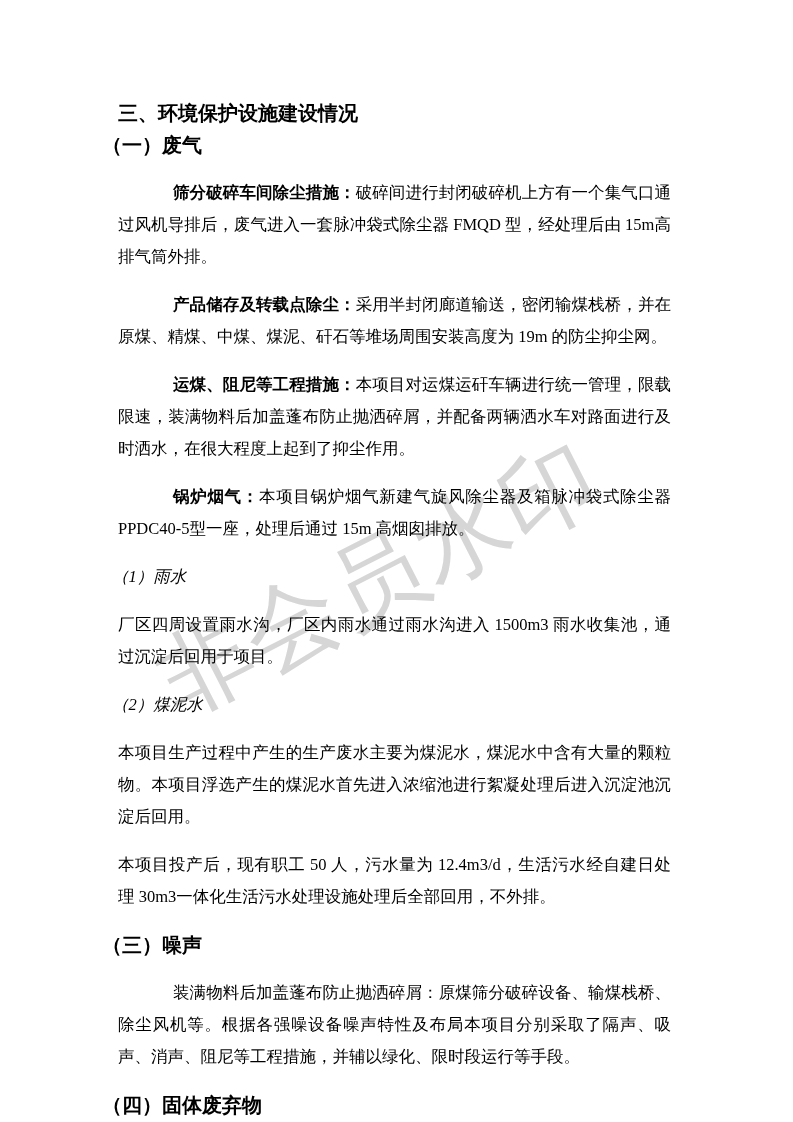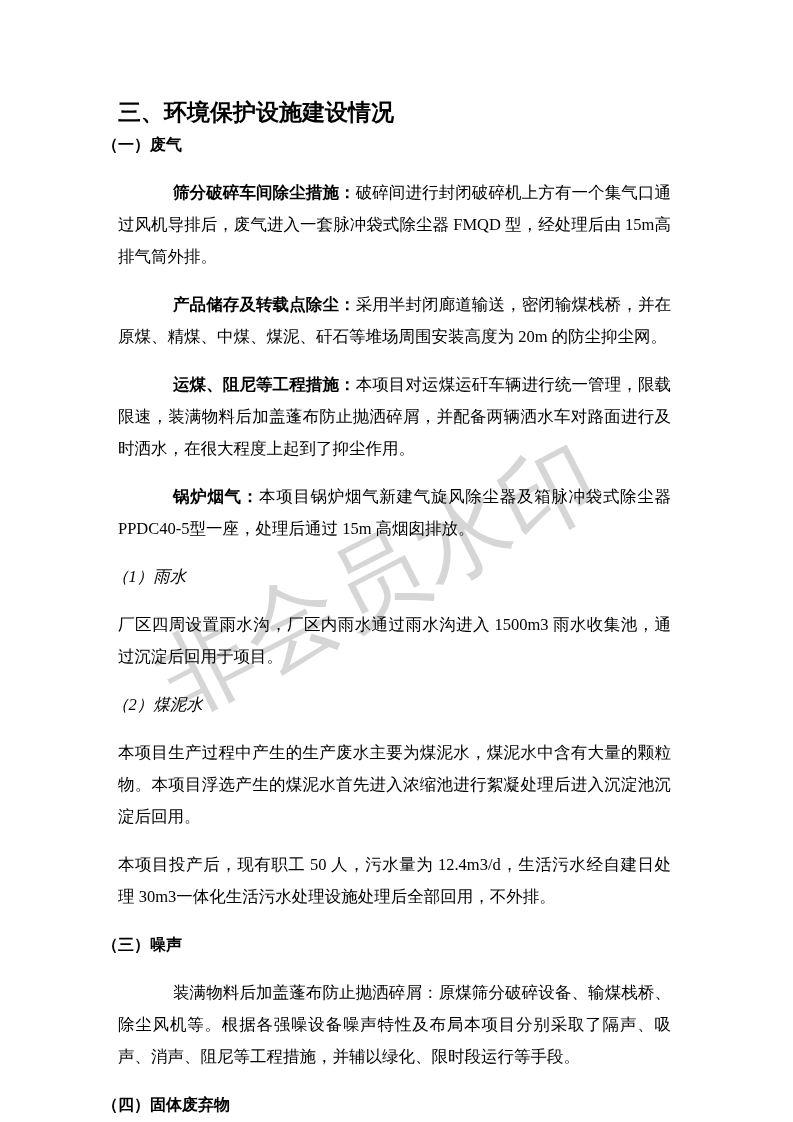--- a/index.html
+++ b/index.html
@@ -30,28 +30,28 @@
     left: 102px;
     top: 97px;
     width: 585px;
     z-index: 1;
     color: #000000;
     font-size: 16.5px;
     line-height: 32px;
     text-align: justify;
   }
   .doc-title {
-    font-size: 23px;
+    font-size: 20px;
     font-weight: bold;
     margin: 0 0 0 16px;
     line-height: 32px;
     text-align: left;
   }
   .section-heading {
-    font-size: 16px;
+    font-size: 20px;
     font-weight: bold;
     margin: 0;
     line-height: 32px;
     text-align: left;
   }
   .para { margin: 16px; text-indent: 55px; }
   .para.noindent { text-indent: 0; }
   .lead { font-weight: bold; }
   .subitem { margin: 10px; text-indent: 0; font-style: italic; }
 </style>
@@ -61,21 +61,21 @@
 <div class="page">
 
   <div class="watermark" style="color: rgb(214, 214, 214);">非会员水印</div>
 
   <div class="doc" style="color: rgb(0, 0, 0);">
 
     <h1 class="doc-title">三、环境保护设施建设情况</h1>
 
     <h2 class="section-heading">（一）废气</h2>
     <p class="para"><span class="lead">筛分破碎车间除尘措施：</span><span>破碎间进行封闭破碎机上方有一个集气口通过风机导排后，废气进入一套脉冲袋式除尘器 FMQD 型，经处理后由 15m高排气筒外排。</span></p>
-    <p class="para"><span class="lead">产品储存及转载点除尘：</span><span>采用半封闭廊道输送，密闭输煤栈桥，并在原煤、精煤、中煤、煤泥、矸石等堆场周围安装高度为 20m 的防尘抑尘网。</span></p>
+    <p class="para"><span class="lead">产品储存及转载点除尘：</span><span>采用半封闭廊道输送，密闭输煤栈桥，并在原煤、精煤、中煤、煤泥、矸石等堆场周围安装高度为 19m 的防尘抑尘网。</span></p>
     <p class="para"><span class="lead">运煤、阻尼等工程措施：</span><span>本项目对运煤运矸车辆进行统一管理，限载限速，装满物料后加盖蓬布防止抛洒碎屑，并配备两辆洒水车对路面进行及时洒水，在很大程度上起到了抑尘作用。</span></p>
     <p class="para"><span class="lead">锅炉烟气：</span><span>本项目锅炉烟气新建气旋风除尘器及箱脉冲袋式除尘器PPDC40-5型一座，处理后通过 15m 高烟囱排放。</span></p>
 
     <p class="subitem">（1）雨水</p>
     <p class="para noindent">厂区四周设置雨水沟，厂区内雨水通过雨水沟进入 1500m3 雨水收集池，通过沉淀后回用于项目。</p>
     <p class="subitem">（2）煤泥水</p>
     <p class="para noindent">本项目生产过程中产生的生产废水主要为煤泥水，煤泥水中含有大量的颗粒物。本项目浮选产生的煤泥水首先进入浓缩池进行絮凝处理后进入沉淀池沉淀后回用。</p>
     <p class="para noindent">本项目投产后，现有职工 50 人，污水量为 12.4m3/d，生活污水经自建日处理 30m3一体化生活污水处理设施处理后全部回用，不外排。</p>
 
     <h2 class="section-heading">（三）噪声</h2>

